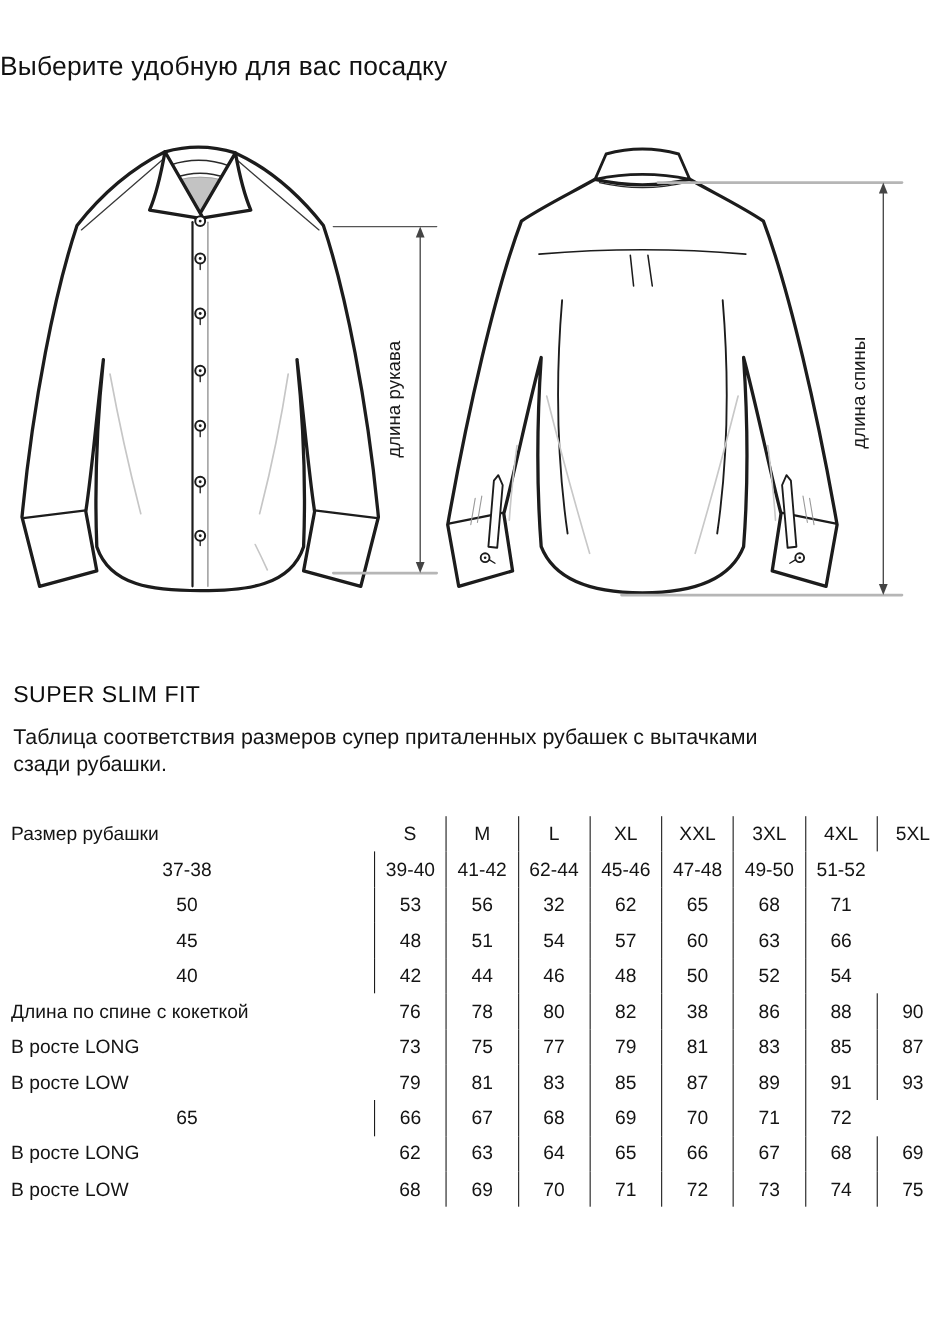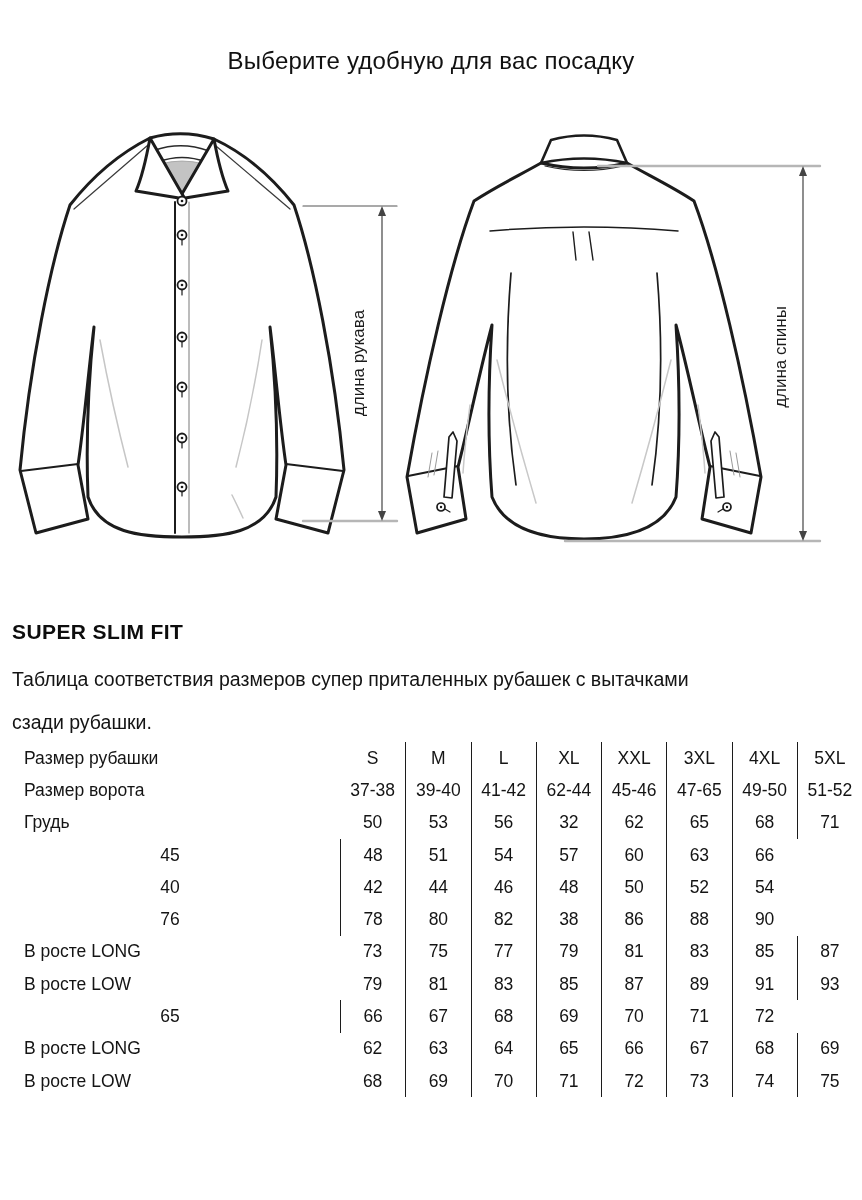--- a/index.html
+++ b/index.html
@@ -1,43 +1,42 @@
 <!DOCTYPE html>
 <html><head>
 <meta charset="utf-8">
 <style>
   html,body{margin:0;padding:0;}
   body{
     width:862px;height:1200px;position:relative;background:#ffffff;
     font-family:"Liberation Sans", sans-serif;color:#1a1a1a;overflow:hidden;
   }
   .title{
-    position:absolute;top:47px;left:0;width:862px;text-align:center;
+    position:absolute;top:47px;left:0;width:862px;text-align:left;
     font-size:24px;font-weight:400;color:#111;letter-spacing:0.2px;
   }
   .illustration{position:absolute;top:105px;left:0;}
   .section-heading{
     position:absolute;top:620px;left:12px;
-    font-size:21px;font-weight:700;letter-spacing:0.4px;color:#0d0d0d;
+    font-size:21px;font-weight:400;letter-spacing:0.4px;color:#0d0d0d;
   }
   .section-desc{
     position:absolute;top:658px;left:12px;max-width:680px;
-    font-size:19.5px;line-height:43px;color:#141414;
+    font-size:19.5px;line-height:25px;color:#141414;
   }
   .size-table{
     position:absolute;top:742px;left:0;width:862px;
   }
   .t-row{
     display:grid;grid-template-columns:340px repeat(8,1fr);
     height:32.3px;font-size:17.5px;color:#141414;
   }
   .t-label{
-    display:flex;align-items:center;padding-left:0;text-align:center;
+    display:flex;align-items:center;padding-left:10px;text-align:center;
     white-space:nowrap;
-    margin-left:24px;
   }
   .t-cell{
     display:flex;align-items:center;justify-content:center;
     border-left:1px solid #1c1c1c;height:100%;
   }
   .t-cell.first{border-left:none;}
   svg text{font-family:"Liberation Sans", sans-serif;}
 </style>
 </head>
 <body>
@@ -176,32 +175,30 @@
       <div class="t-cell first">S</div>
       <div class="t-cell">M</div>
       <div class="t-cell">L</div>
       <div class="t-cell">XL</div>
       <div class="t-cell">XXL</div>
       <div class="t-cell">3XL</div>
       <div class="t-cell">4XL</div>
       <div class="t-cell">5XL</div>
     </div>
     <div class="t-row">
-      <div class="t-label">Размер ворота</div>
       <div class="t-cell first">37-38</div>
       <div class="t-cell">39-40</div>
       <div class="t-cell">41-42</div>
       <div class="t-cell">62-44</div>
       <div class="t-cell">45-46</div>
-      <div class="t-cell">47-65</div>
+      <div class="t-cell">47-48</div>
       <div class="t-cell">49-50</div>
       <div class="t-cell">51-52</div>
     </div>
     <div class="t-row">
-      <div class="t-label">Грудь</div>
       <div class="t-cell first">50</div>
       <div class="t-cell">53</div>
       <div class="t-cell">56</div>
       <div class="t-cell">32</div>
       <div class="t-cell">62</div>
       <div class="t-cell">65</div>
       <div class="t-cell">68</div>
       <div class="t-cell">71</div>
     </div>
     <div class="t-row">
@@ -218,20 +215,21 @@
       <div class="t-cell first">40</div>
       <div class="t-cell">42</div>
       <div class="t-cell">44</div>
       <div class="t-cell">46</div>
       <div class="t-cell">48</div>
       <div class="t-cell">50</div>
       <div class="t-cell">52</div>
       <div class="t-cell">54</div>
     </div>
     <div class="t-row">
+      <div class="t-label">Длина по спине с кокеткой</div>
       <div class="t-cell first">76</div>
       <div class="t-cell">78</div>
       <div class="t-cell">80</div>
       <div class="t-cell">82</div>
       <div class="t-cell">38</div>
       <div class="t-cell">86</div>
       <div class="t-cell">88</div>
       <div class="t-cell">90</div>
     </div>
     <div class="t-row">

